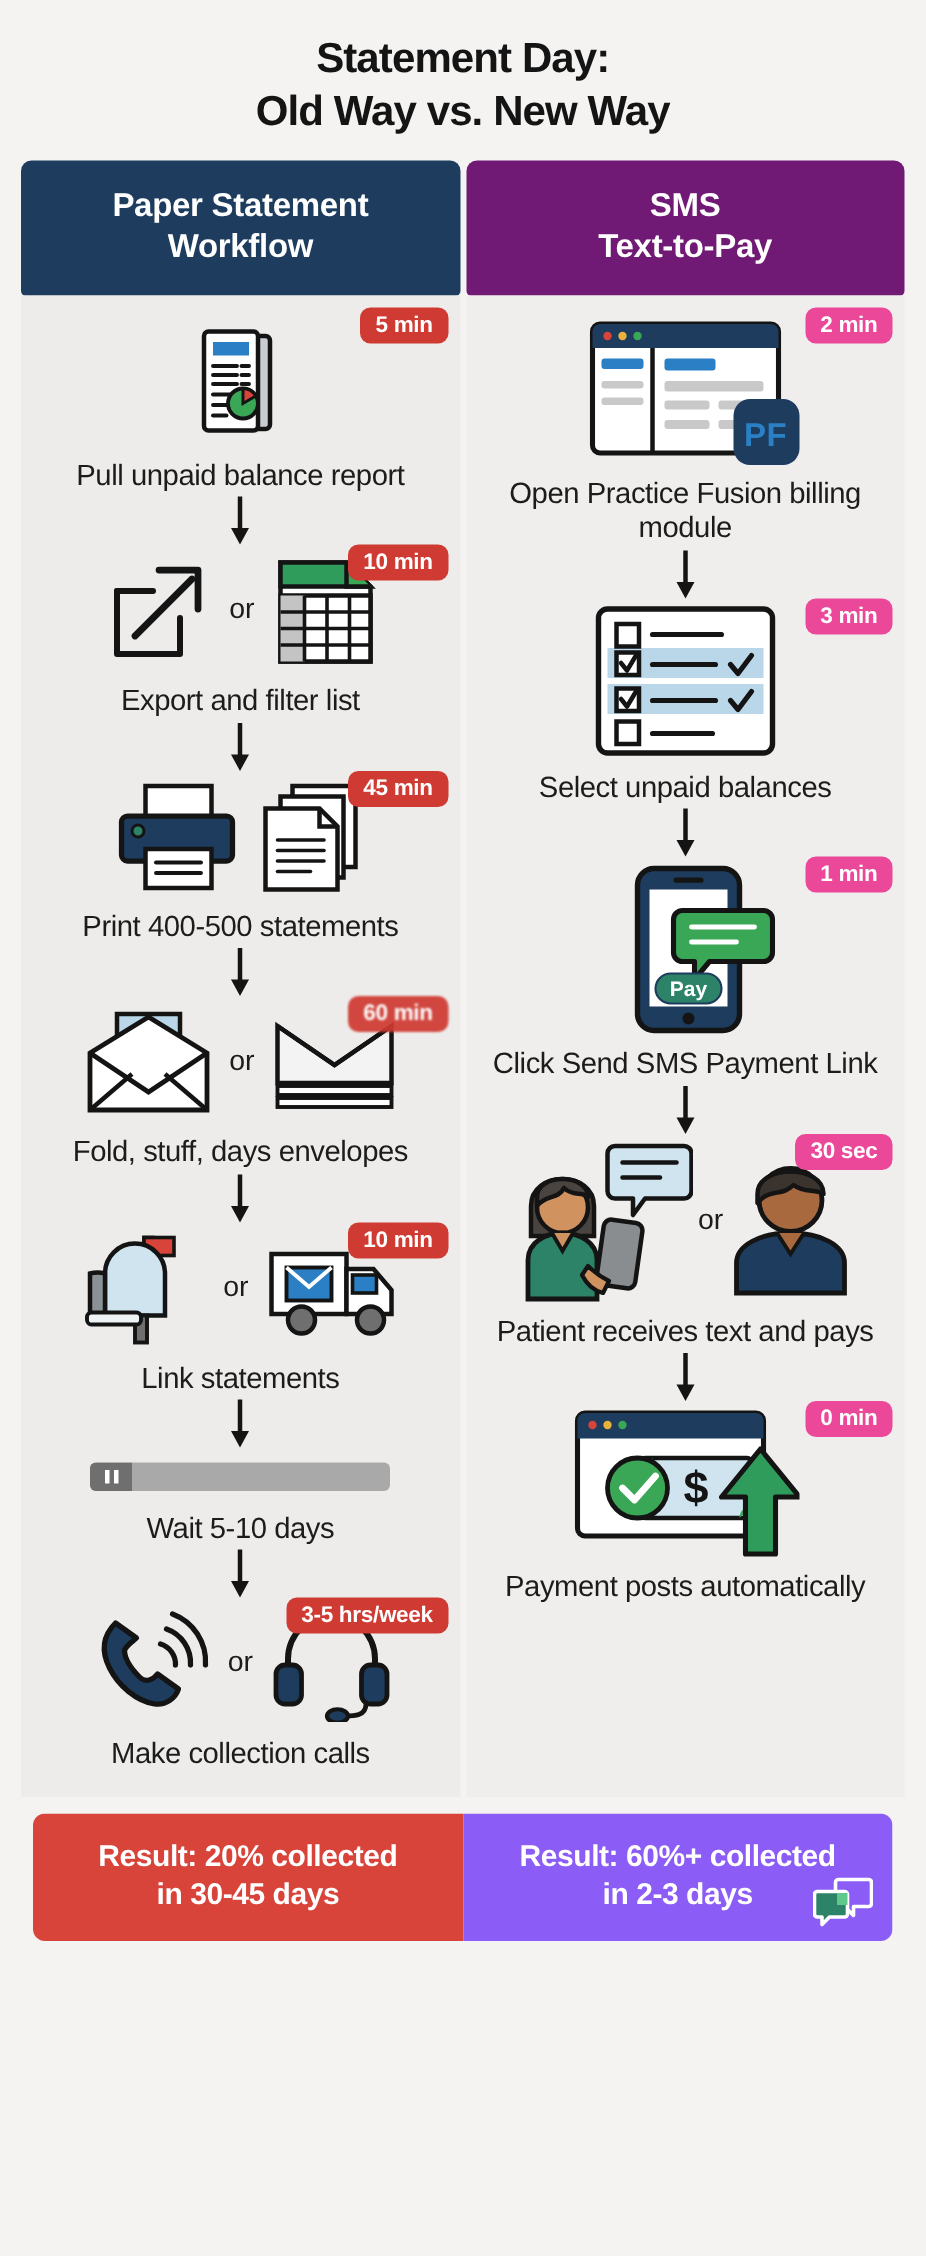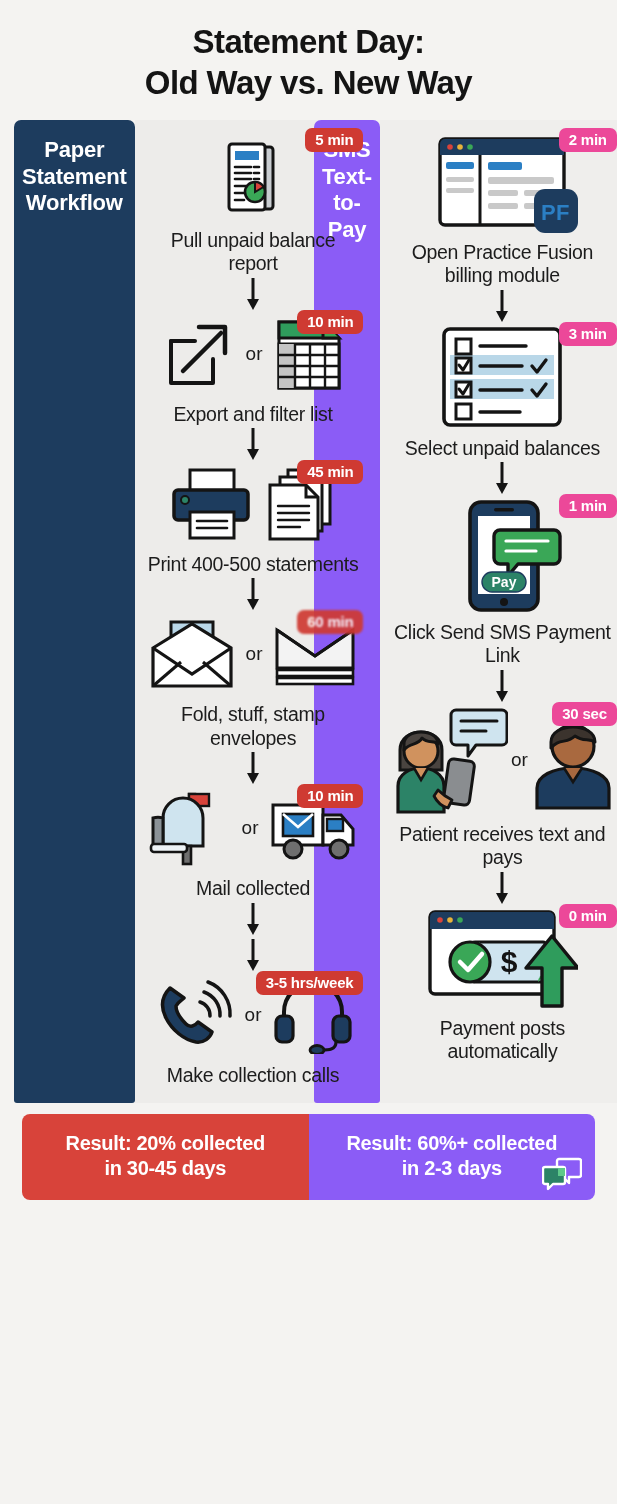--- a/index.html
+++ b/index.html
@@ -12,48 +12,48 @@
     overflow: hidden;
     position: relative;
   }
 
   
   .title-wrap {
     padding: 22px 0 16px;
     text-align: center;
   }
   .title-line {
-    font-size: 33px;
+    font-size: 28px;
     font-weight: bold;
     color: #141414;
     letter-spacing: -0.6px;
     line-height: 1.24;
   }
 
   
   .columns {
     display: flex;
     padding: 0 14px;
     gap: 4px;
     align-items: stretch;
   }
-  .col { width: 296px; display: flex; }
+  .col { width: 296px; display: flex; flex-direction: column; }
 
   .col-header {
     border-radius: 7px 7px 3px 3px;
     padding: 17px 8px 19px;
     text-align: center;
     color: #ffffff;
     font-size: 22px;
     font-weight: bold;
     line-height: 1.22;
     letter-spacing: -0.2px;
   }
   .col-header.left  { background: #1d3c5e; }
-  .col-header.right { background: #8b5cf6; }
+  .col-header.right { background: #701a75; }
 
   .col-body {
     background: #edecea;
     flex: 1;
     padding: 10px 10px 16px;
     display: flex;
     flex-direction: column;
     align-items: center;
   }
   .col-body.right { background: #efeeec; }
@@ -309,21 +309,21 @@
           <span>
             <svg width="88" height="80" viewBox="0 0 88 80">
               <path d="M6 16 L44 42 L82 16 L82 54 L6 54 Z" fill="#f3f3f3" stroke="#141414" stroke-width="3"></path>
               <path d="M6 16 L44 42 L82 16" fill="none" stroke="#141414" stroke-width="3"></path>
               <rect x="6" y="56" width="76" height="6" fill="#ffffff" stroke="#141414" stroke-width="2.6"></rect>
               <rect x="6" y="64" width="76" height="6" fill="#ffffff" stroke="#141414" stroke-width="2.6"></rect>
             </svg>
           </span>
           <span class="badge red blur">60 min</span>
         </div>
-        <div class="step-label">Fold, stuff, stamp envelopes</div>
+        <div class="step-label">Fold, stuff, days envelopes</div>
       </div>
 
       <div class="arrow">
         <svg width="16" height="34" viewBox="0 0 16 34">
             <line x1="8" y1="1" x2="8" y2="24" stroke="#141414" stroke-width="3"></line>
             <path d="M2 22 L8 33 L14 22 Z" fill="#141414"></path>
           </svg>
       </div>
 
       <div class="step">
@@ -346,30 +346,41 @@
               <path d="M56 26 L74 26 L86 40 L86 56 L56 56 Z" fill="#ffffff" stroke="#141414" stroke-width="3"></path>
               <rect x="60" y="30" width="16" height="12" fill="#2b7fc4" stroke="#141414" stroke-width="2.4"></rect>
               <rect x="16" y="25" width="30" height="22" fill="#2b7fc4" stroke="#141414" stroke-width="2.6"></rect>
               <path d="M16 25 L31 38 L46 25" fill="none" stroke="#ffffff" stroke-width="2.6"></path>
               <circle cx="26" cy="60" r="9" fill="#6f6f6f" stroke="#141414" stroke-width="3"></circle>
               <circle cx="72" cy="60" r="9" fill="#6f6f6f" stroke="#141414" stroke-width="3"></circle>
             </svg>
           </span>
           <span class="badge red">10 min</span>
         </div>
-        <div class="step-label">Mail collected</div>
-      </div>
-
-      <div class="arrow">
-        <svg width="16" height="34" viewBox="0 0 16 34">
-            <line x1="8" y1="1" x2="8" y2="24" stroke="#141414" stroke-width="3"></line>
-            <path d="M2 22 L8 33 L14 22 Z" fill="#141414"></path>
-          </svg>
-      </div>
-
+        <div class="step-label">Link statements</div>
+      </div>
+
+      <div class="arrow">
+        <svg width="16" height="34" viewBox="0 0 16 34">
+            <line x1="8" y1="1" x2="8" y2="24" stroke="#141414" stroke-width="3"></line>
+            <path d="M2 22 L8 33 L14 22 Z" fill="#141414"></path>
+          </svg>
+      </div>
+
+      <div class="step">
+        <div class="step-art" style="min-height:34px">
+          <span class="waitbar">
+            <span class="waitbar-head">
+                <i></i>
+                <i></i>
+              </span>
+          </span>
+        </div>
+        <div class="step-label">Wait 5-10 days</div>
+      </div>
 
       <div class="arrow">
         <svg width="16" height="34" viewBox="0 0 16 34">
             <line x1="8" y1="1" x2="8" y2="24" stroke="#141414" stroke-width="3"></line>
             <path d="M2 22 L8 33 L14 22 Z" fill="#141414"></path>
           </svg>
       </div>
 
       <div class="step">
         <div class="step-art">

